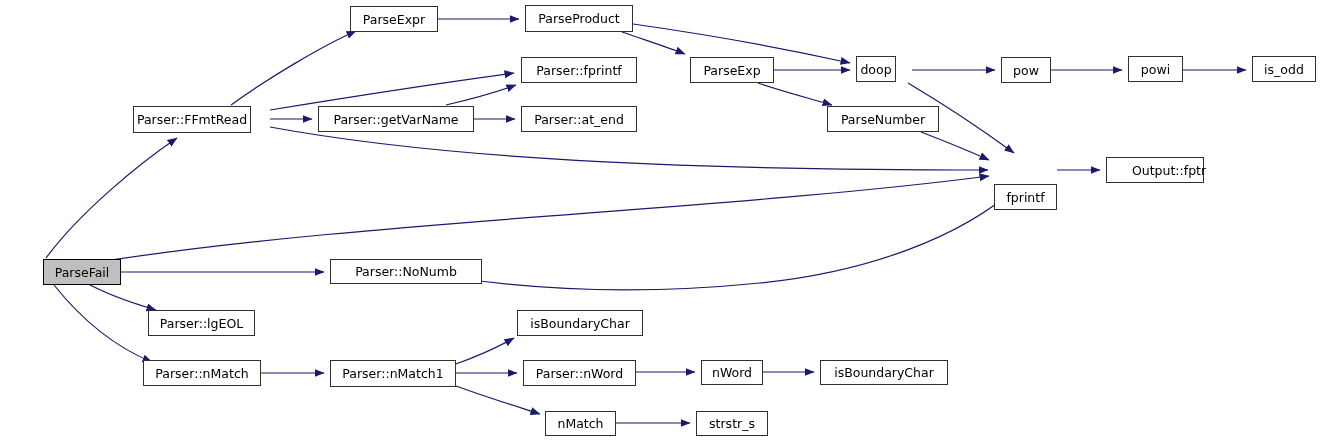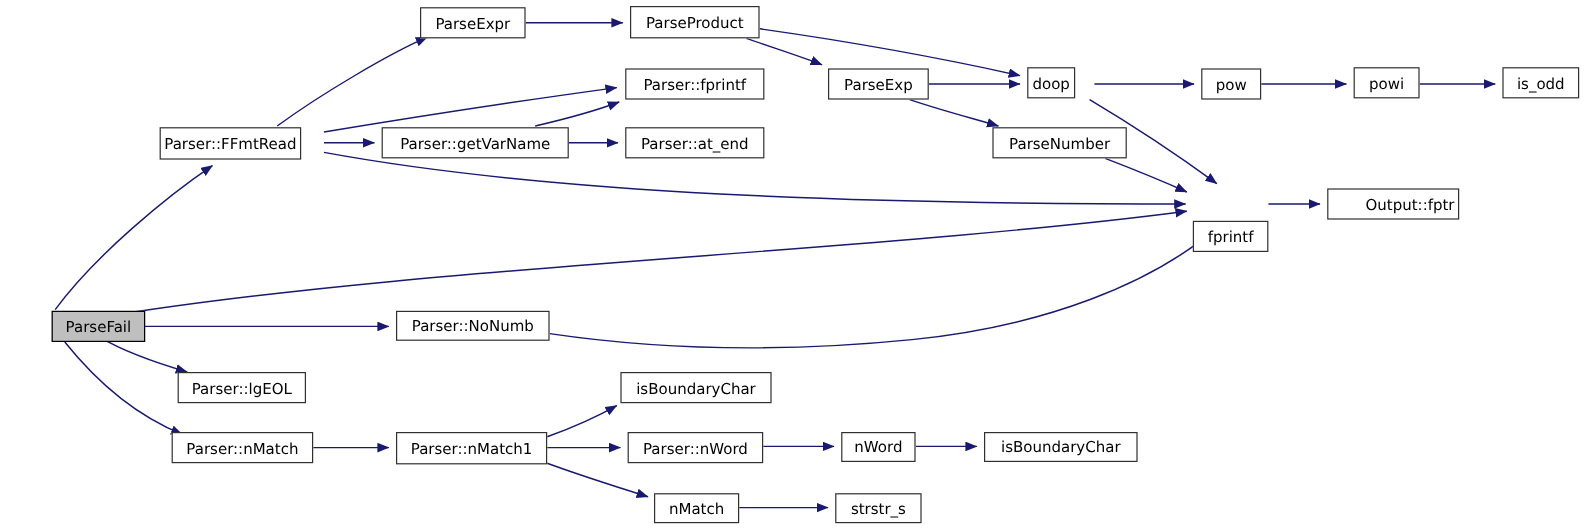--- a/index.html
+++ b/index.html
@@ -84,22 +84,22 @@
   <div class="node" style="left:521px;top:57px;width:116px;height:26px;">Parser::fprintf</div>
   <div class="node" style="left:318px;top:106px;width:156px;height:26px;">Parser::getVarName</div>
   <div class="node" style="left:521px;top:106px;width:116px;height:26px;">Parser::at_end</div>
   <div class="node" style="left:690px;top:57px;width:84px;height:26px;">ParseExp</div>
   <div class="node" style="left:856px;top:56px;width:40px;height:26px;">doop</div>
   <div class="node" style="left:1001px;top:57px;width:50px;height:26px;">pow</div>
   <div class="node" style="left:1128px;top:56px;width:55px;height:26px;">powi</div>
   <div class="node" style="left:1252px;top:56px;width:64px;height:26px;">is_odd</div>
   <div class="node" style="left:827px;top:106px;width:112px;height:26px;">ParseNumber</div>
   <div class="node" style="left:994px;top:157px;width:63px;height:26px;margin-top:27px;">fprintf</div>
-  <div class="node" style="left:1106px;top:157px;width:110px;height:26px;padding-left:28px;">Output::fptr</div>
-  <div class="node" style="left:330px;top:259px;width:128px;height:25px;">Parser::NoNumb</div>
+  <div class="node" style="left:1106px;top:157px;width:98px;height:26px;padding-left:28px;">Output::fptr</div>
+  <div class="node" style="left:330px;top:259px;width:152px;height:25px;">Parser::NoNumb</div>
   <div class="node" style="left:148px;top:310px;width:107px;height:26px;">Parser::lgEOL</div>
   <div class="node" style="left:143px;top:360px;width:118px;height:26px;">Parser::nMatch</div>
   <div class="node" style="left:330px;top:360px;width:126px;height:27px;">Parser::nMatch1</div>
   <div class="node" style="left:517px;top:310px;width:126px;height:26px;">isBoundaryChar</div>
   <div class="node" style="left:523px;top:360px;width:113px;height:26px;">Parser::nWord</div>
   <div class="node" style="left:701px;top:360px;width:62px;height:25px;">nWord</div>
   <div class="node" style="left:820px;top:360px;width:128px;height:25px;">isBoundaryChar</div>
   <div class="node" style="left:545px;top:411px;width:71px;height:25px;">nMatch</div>
   <div class="node" style="left:696px;top:411px;width:72px;height:25px;">strstr_s</div>
 

